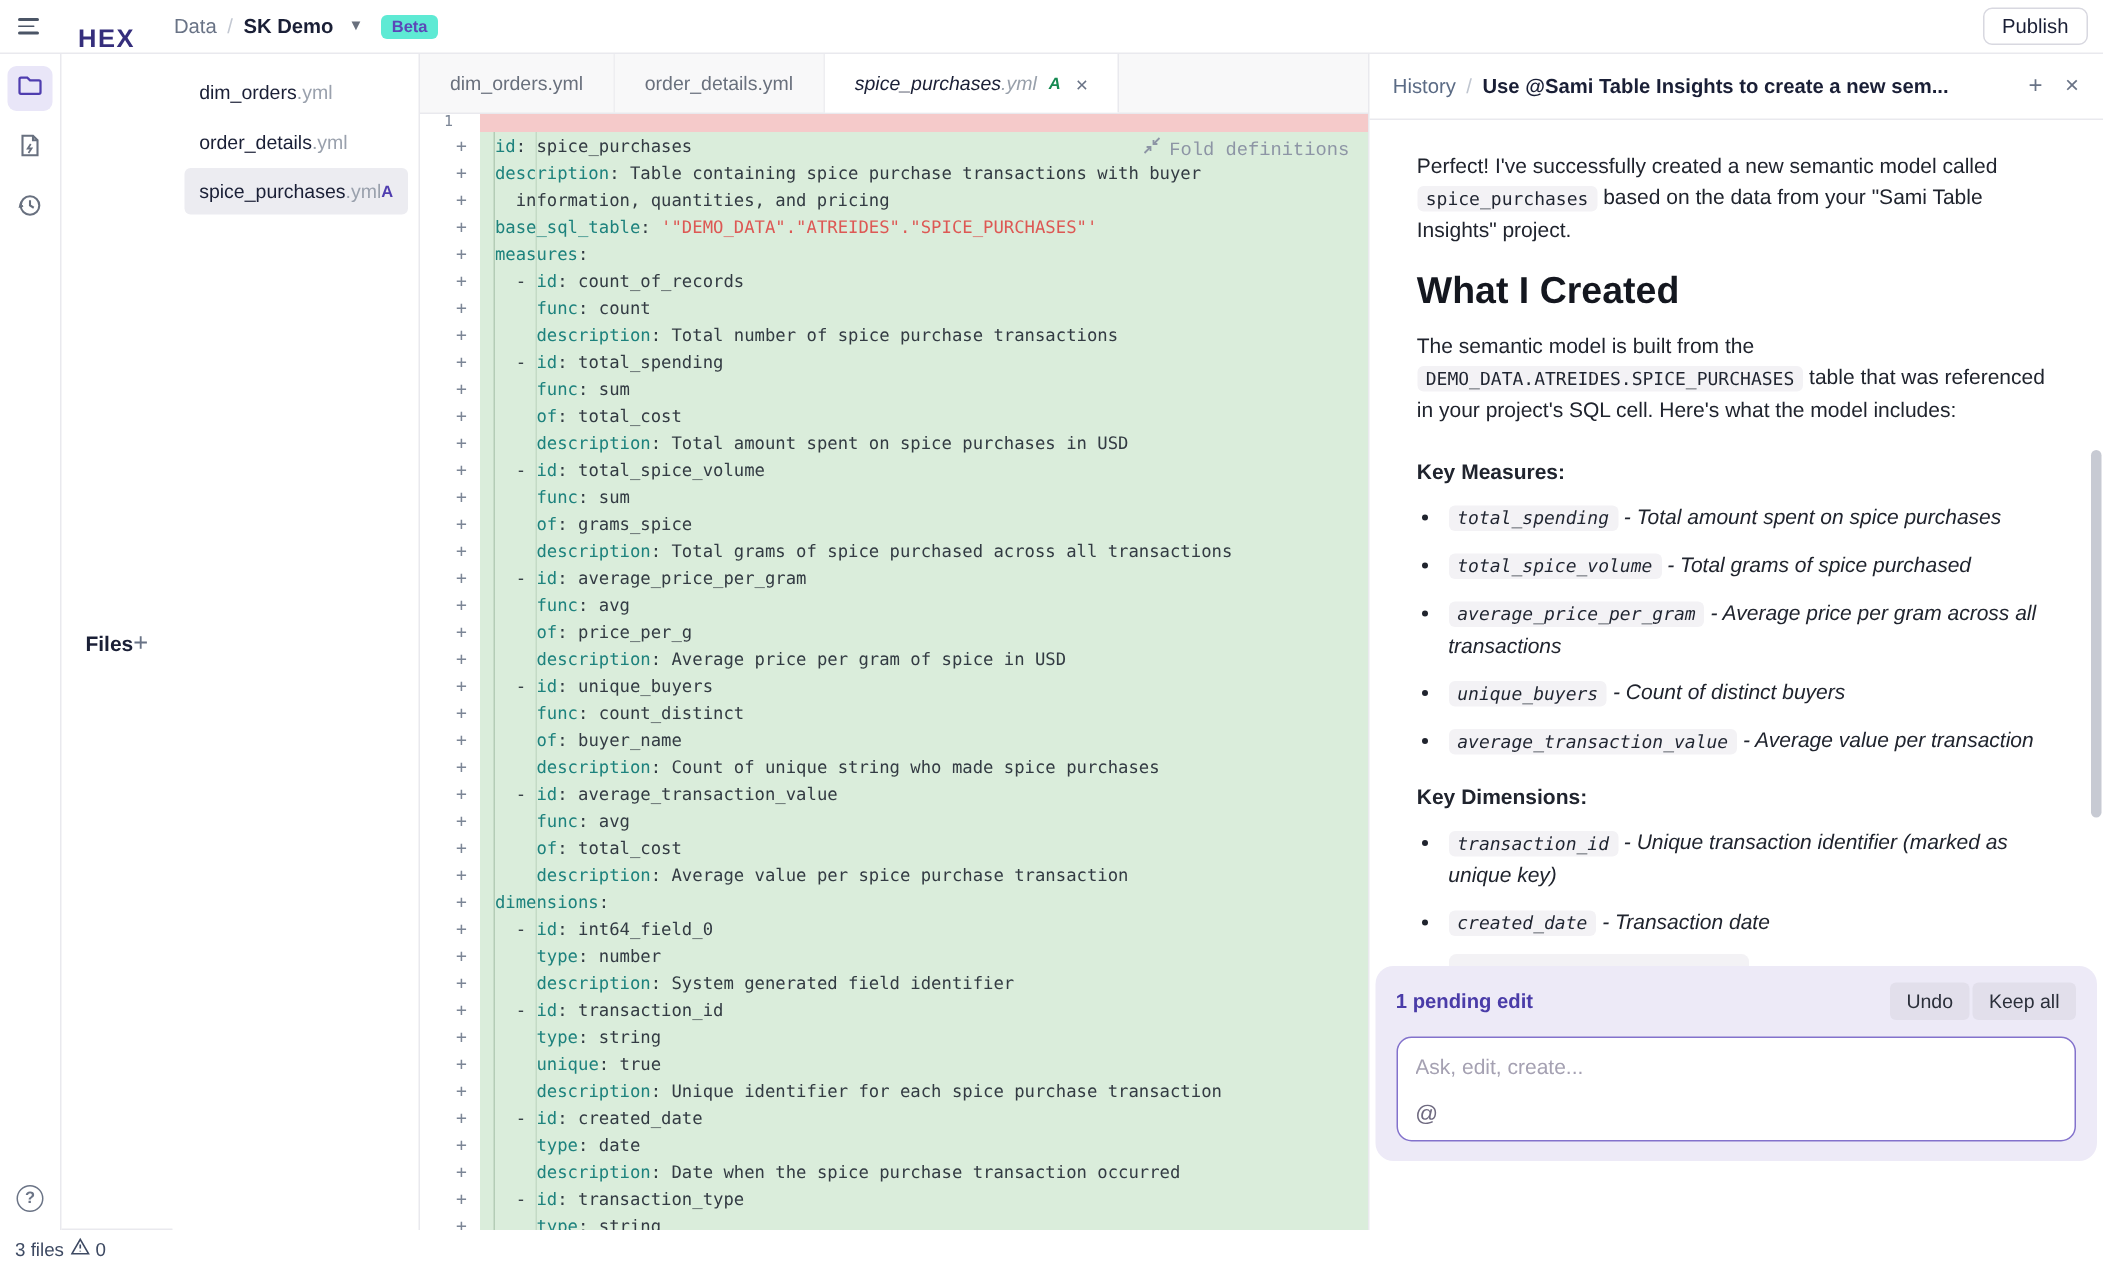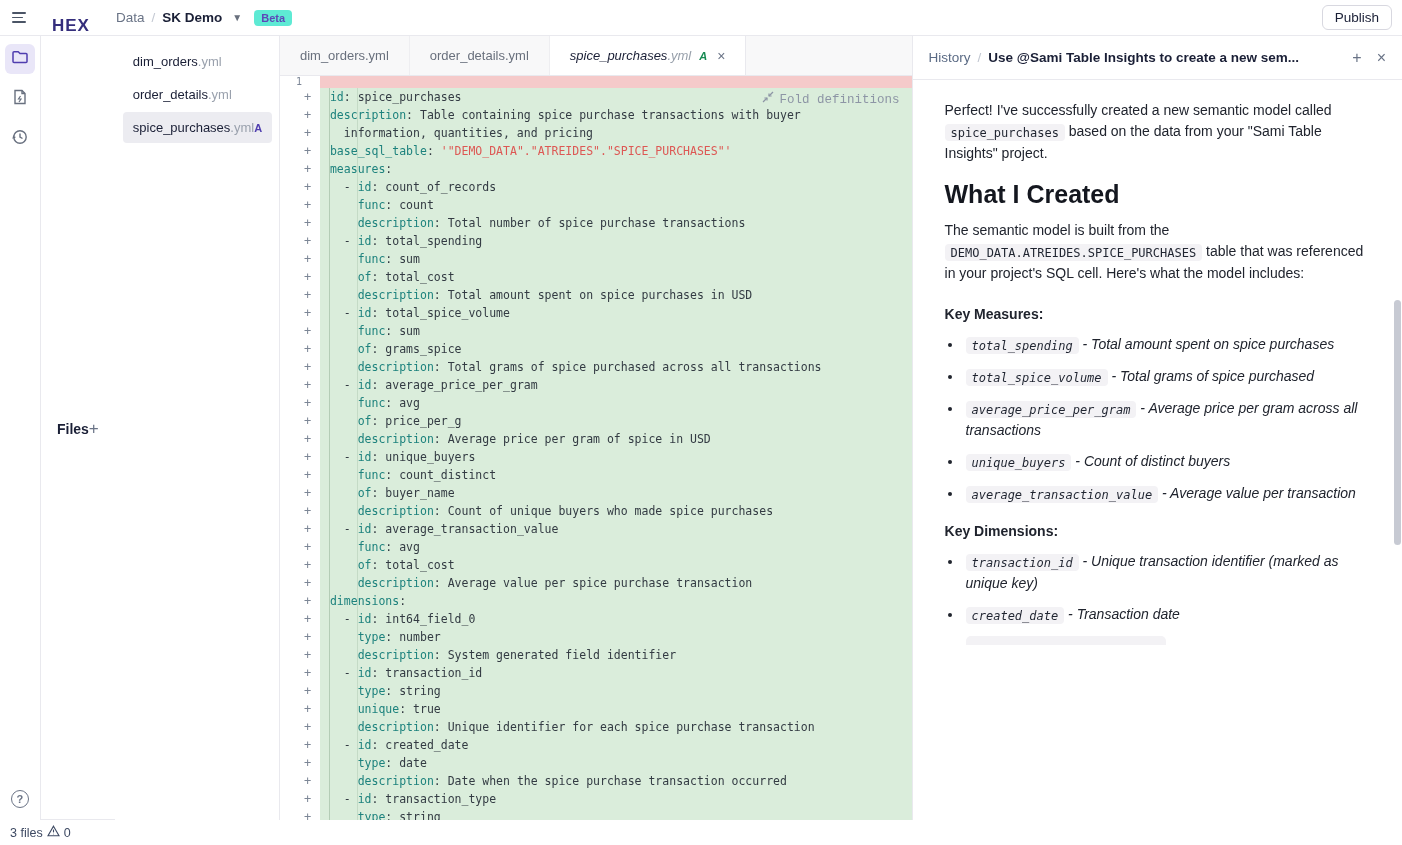--- a/index.html
+++ b/index.html
@@ -302,21 +302,21 @@
           <div class="code-line">
             <span class="gutter">+</span>
             <span class="content"><span class="tok-t">    </span><span class="tok-k">func</span><span class="tok-t">: count_distinct</span></span>
           </div>
           <div class="code-line">
             <span class="gutter">+</span>
             <span class="content"><span class="tok-t">    </span><span class="tok-k">of</span><span class="tok-t">: buyer_name</span></span>
           </div>
           <div class="code-line">
             <span class="gutter">+</span>
-            <span class="content"><span class="tok-t">    </span><span class="tok-k">description</span><span class="tok-t">: Count of unique buyers who made spice purchases</span></span>
+            <span class="content"><span class="tok-t">    </span><span class="tok-k">description</span><span class="tok-t">: Count of unique string who made spice purchases</span></span>
           </div>
           <div class="code-line">
             <span class="gutter">+</span>
             <span class="content"><span class="tok-t">  - </span><span class="tok-k">id</span><span class="tok-t">: average_transaction_value</span></span>
           </div>
           <div class="code-line">
             <span class="gutter">+</span>
             <span class="content"><span class="tok-t">    </span><span class="tok-k">func</span><span class="tok-t">: avg</span></span>
           </div>
           <div class="code-line">
@@ -416,20 +416,33 @@
         </ul>
         <div class="lbl">Key Dimensions:</div>
         <ul>
           <li><span class="chip">transaction_id</span> - Unique transaction identifier (marked as unique key)</li>
           <li><span class="chip">created_date</span> - Transaction date</li>
         </ul>
         <div class="chip-sliver"></div>
       </div>
     <div class="scroll-thumb"></div>
 
+    <div class="pending">
+      <div class="pending-head">
+        <span class="cnt">1 pending edit</span>
+        <span class="btns">
+          <button class="pbtn">Undo</button>
+          <button class="pbtn">Keep all</button>
+        </span>
+      </div>
+      <div class="ask-box">
+        <textarea placeholder="Ask, edit, create..." style=""></textarea>
+        <span class="at-btn">@</span>
+      </div>
+    </div>
   </div>
 </div>
 
 <div class="statusbar">
   <span>3 files</span>
   <span class="warn">
     <span>
       <svg width="13" height="12" viewBox="0 0 13 12" fill="none" stroke="#3e4a63" stroke-width="1.1">
         <path d="M6.5 1.2 L12 10.8 H1 Z"></path>
           <path d="M6.5 4.6 V7.4"></path>

